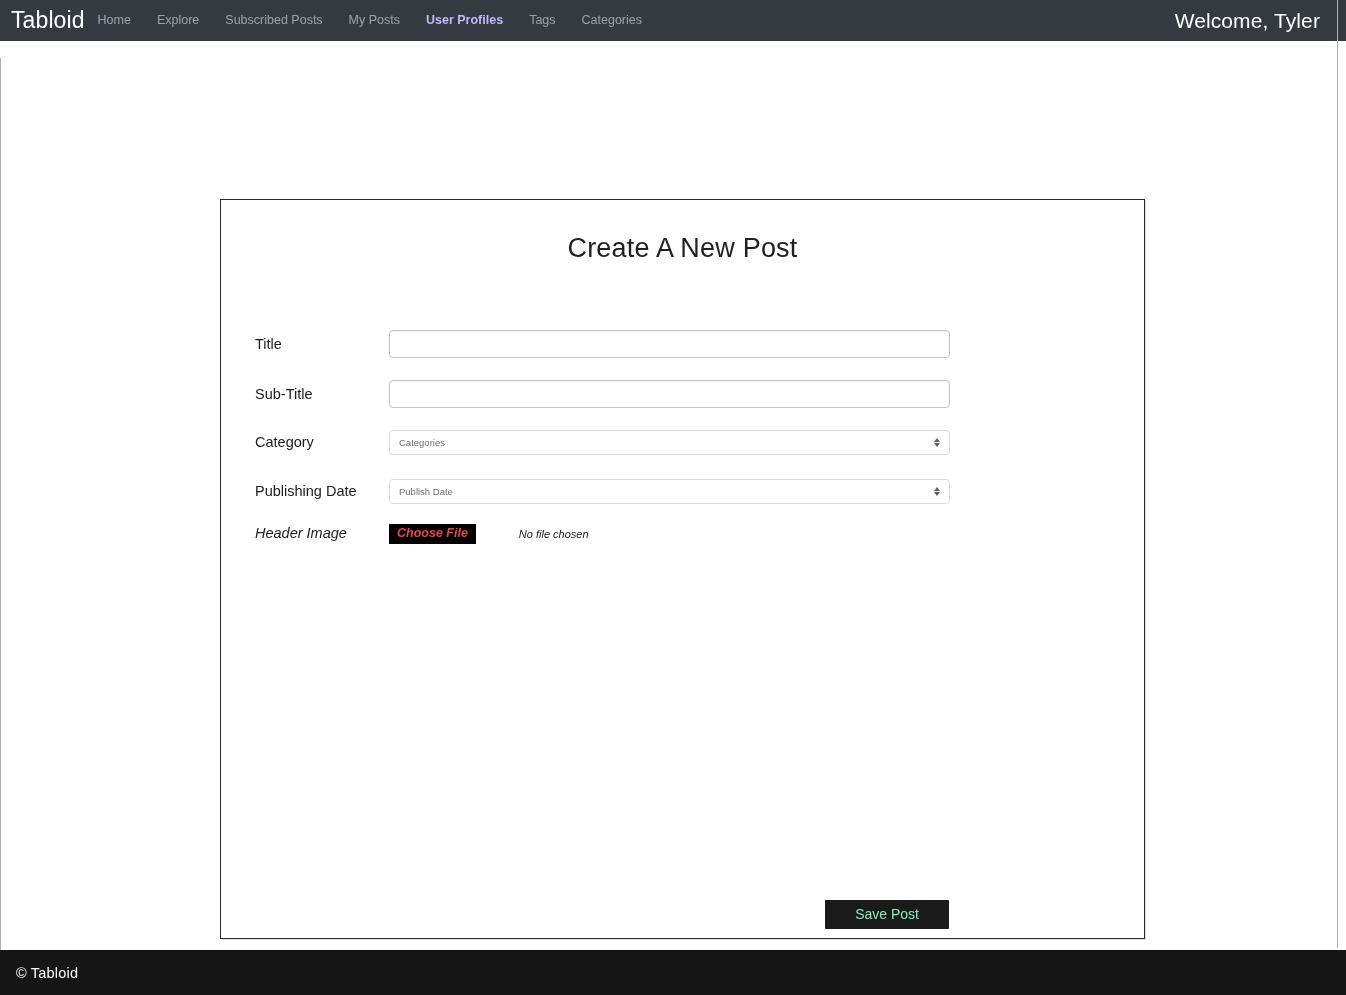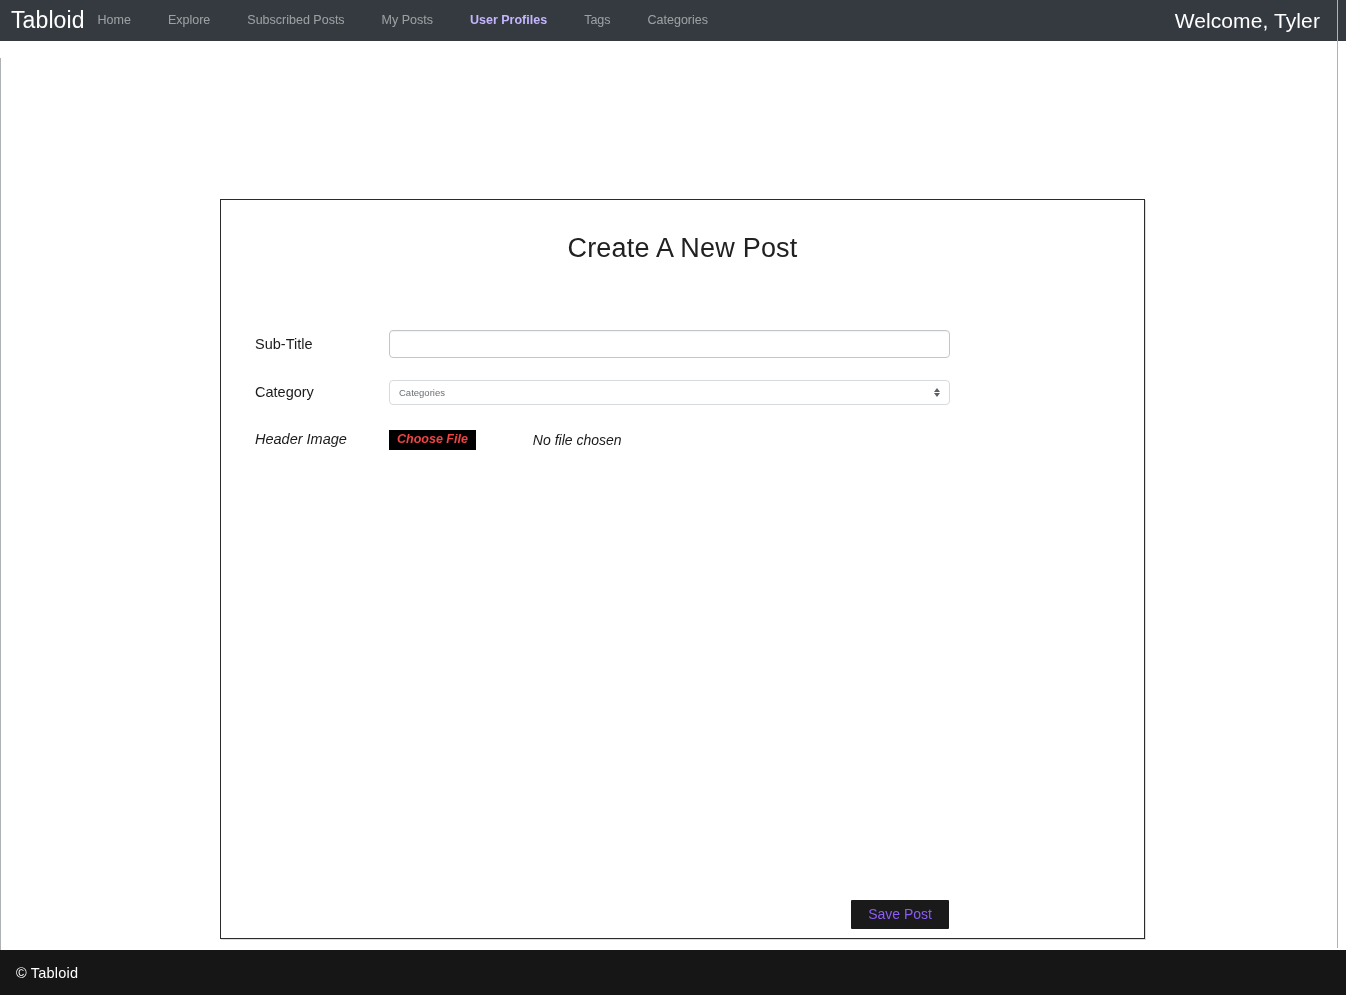--- a/index.html
+++ b/index.html
@@ -33,21 +33,21 @@
     font-size: 23px;
     font-weight: 400;
     letter-spacing: 0.1px;
     line-height: 1;
     white-space: nowrap;
     cursor: pointer;
   }
   .nav-links {
     display: flex;
     align-items: center;
-    gap: 11px;
+    gap: 0px;
   }
   .nav-link {
     color: rgba(255,255,255,0.52);
     font-size: 12.5px;
     padding: 0 13px;
     line-height: 1;
     white-space: nowrap;
     cursor: pointer;
   }
   .nav-link.active {
@@ -188,23 +188,23 @@
     color: #ef4444;
     font-size: 12.5px;
     font-weight: bold;
     padding: 3px 8px 4px 8px;
     line-height: 1.1;
     cursor: pointer;
     white-space: nowrap;
     text-align: center;
   }
   .file-status {
-    font-size: 14px;
+    font-size: 11px;
     color: #1a1a1a;
-    margin-left: 19px;
+    margin-left: 5px;
     white-space: nowrap;
     padding-left: 38px;
   }
 
   textarea.body-input {
     display: block;
     width: 561px;
     height: 307px;
     border: 1px solid #b9bcbf;
     border-radius: 4px;
@@ -221,25 +221,25 @@
     position: absolute;
     top: 700px;
     left: 0;
     width: 925px;
     display: flex;
     justify-content: flex-end;
     padding-right: 197px;
   }
   .save-btn {
     background: #1a1a1a;
-    color: #8b5cf6;
+    color: #86efac;
     border: none;
     font-size: 14px;
     font-family: "Liberation Sans", sans-serif;
-    padding: 7px 17px;
+    padding: 7px 30px;
     line-height: 1.1;
     cursor: pointer;
     border-radius: 1px;
   }
 
   
   .footer {
     position: absolute;
     left: 0; top: 950px;
     width: 1346px;
@@ -275,20 +275,26 @@
   </div>
 
   <div class="page-body">
 
     <div class="card">
 
       <h1 class="card-title">Create A New Post</h1>
 
       <div class="form">
 
+        <div class="form-row" style="margin-bottom:22px;">
+          <div class="form-label" style="padding-top:7px;">Title</div>
+          <div class="field-col">
+            <input class="text-input" type="text" value="" placeholder="" style="">
+          </div>
+        </div>
 
         <div class="form-row" style="margin-bottom:22px;">
           <div class="form-label" style="padding-top:7px;">Sub-Title</div>
           <div class="field-col">
             <input class="text-input" type="text" value="" placeholder="" style="">
           </div>
         </div>
 
         <div class="form-row" style="margin-bottom:24px;">
           <div class="form-label" style="padding-top:5px;">Category</div>
@@ -296,20 +302,32 @@
             <div class="select-box">
               <span>Categories</span>
               <span class="select-arrow">
                 <i class="up"></i>
                   <i class="down"></i>
               </span>
             </div>
           </div>
         </div>
 
+        <div class="form-row" style="margin-bottom:19px;">
+          <div class="form-label" style="padding-top:5px;">Publishing Date</div>
+          <div class="field-col">
+            <div class="select-box">
+              <span>Publish Date</span>
+              <span class="select-arrow">
+                <i class="up"></i>
+                  <i class="down"></i>
+              </span>
+            </div>
+          </div>
+        </div>
 
         <div class="form-row" style="margin-bottom:25px;font-style:italic;">
           <div class="form-label" style="padding-top:3px;">Header Image</div>
           <div class="field-col">
             <div class="file-row">
               <span class="choose-file-btn">Choose File</span>
               <span class="file-status">No file chosen</span>
             </div>
           </div>
         </div>

